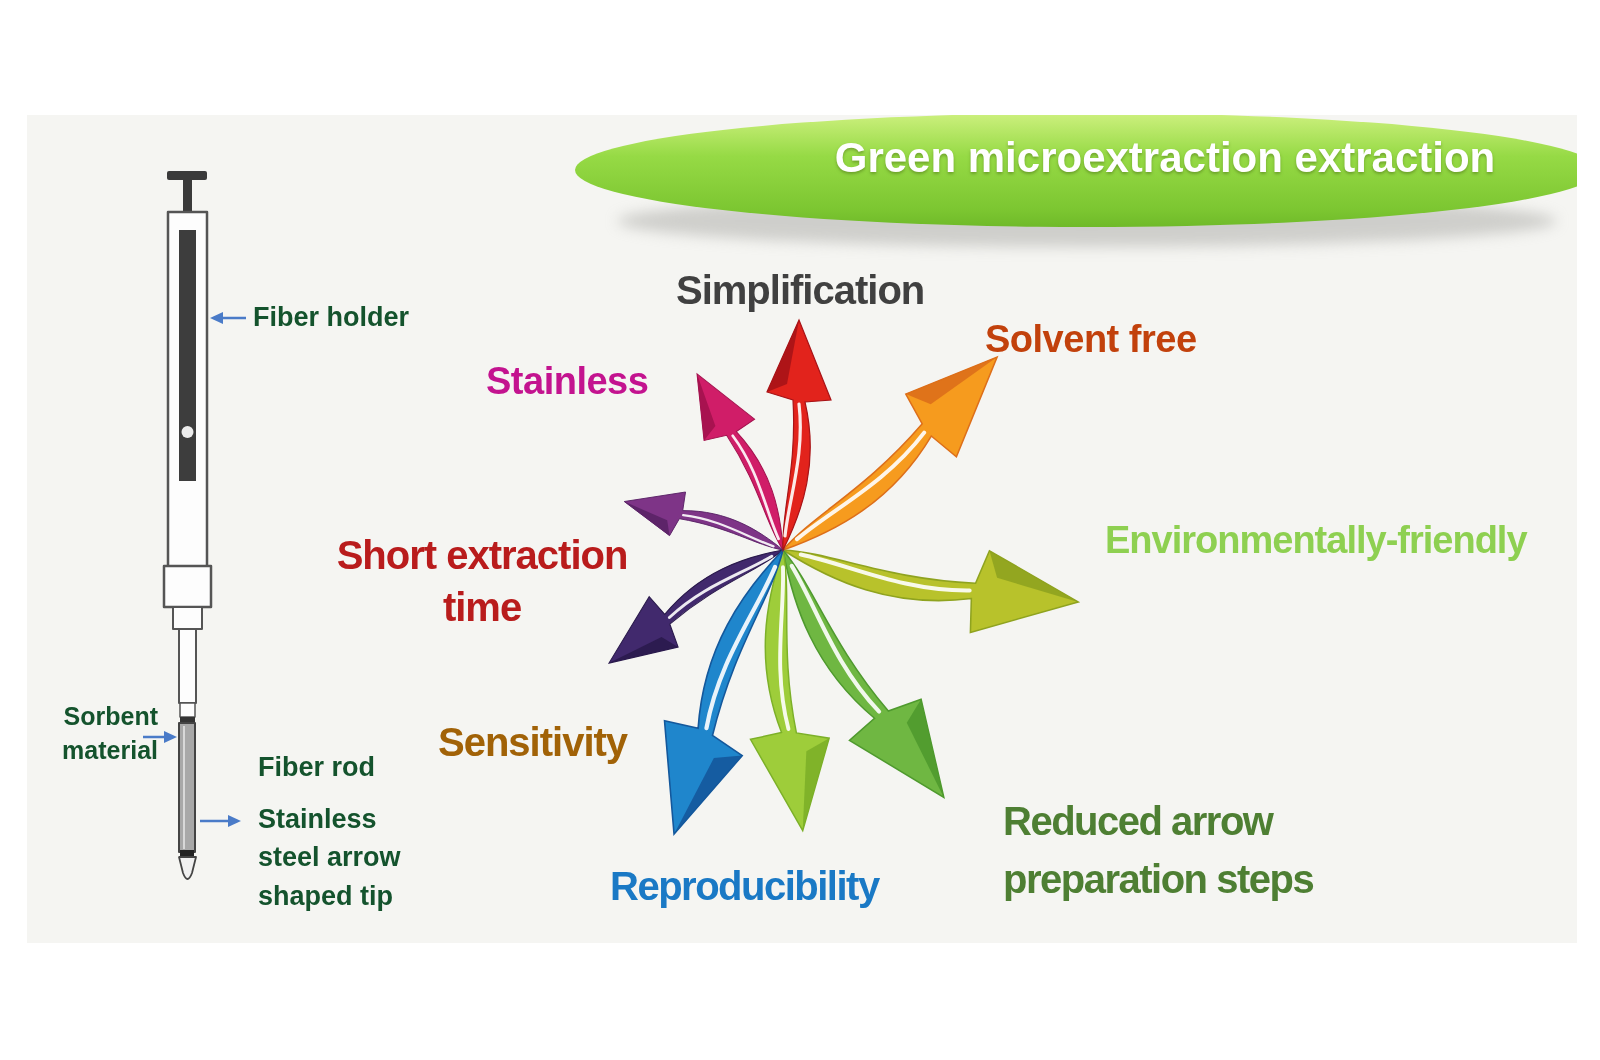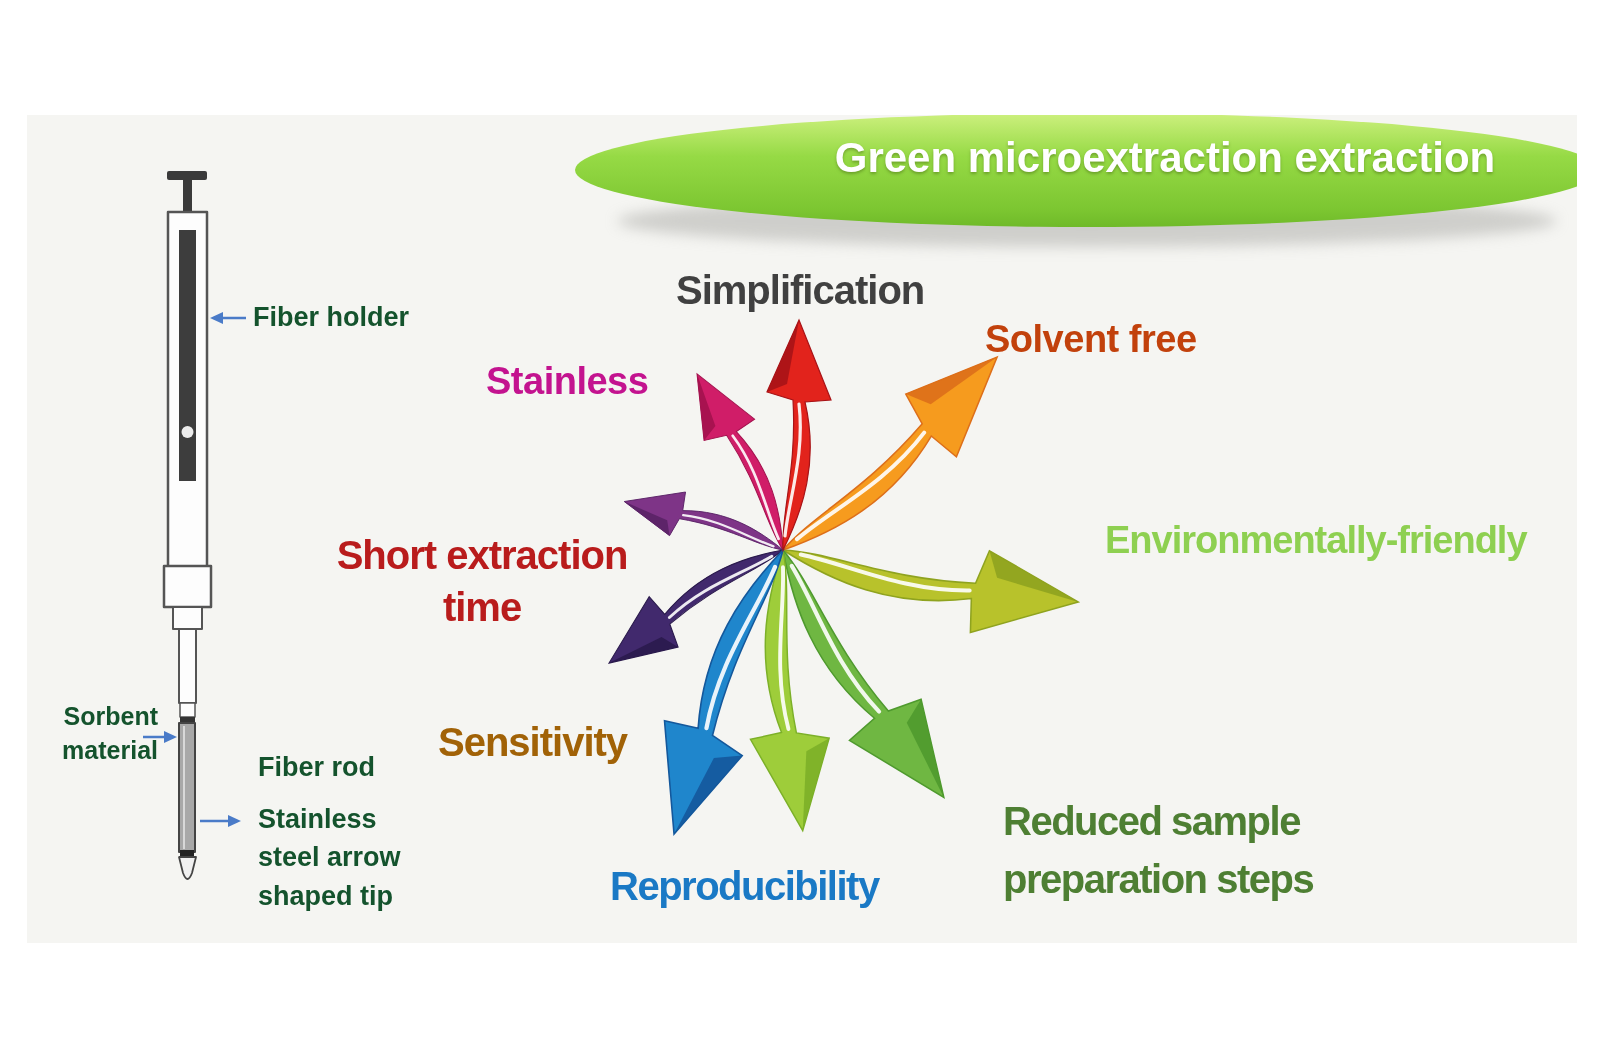--- a/index.html
+++ b/index.html
@@ -128,21 +128,21 @@
 <div class="lbl" style="left: 985px; top: 289px; font-size: 38px; letter-spacing: -0.5px; color: #c2410c; margin-top: 29px;">Solvent free</div>
 
 <div class="lbl" style="left: 486px; top: 360px; font-size: 38px; letter-spacing: -0.5px; color: rgb(195, 19, 143);">Stainless</div>
 
 <div class="lbl wrap" style="left: 328px; top: 481px; width: 308px; text-align: center; font-size: 40px; line-height: 1.3; letter-spacing: -1px; color: #b91c1c; margin-top: 48px;">Short extraction time</div>
 
 <div class="lbl" style="left: 438px; top: 720px; font-size: 40px; letter-spacing: -1px; color: #a16207;">Sensitivity</div>
 
 <div class="lbl" style="left: 610px; top: 864px; font-size: 40px; letter-spacing: -1.5px; color: rgb(26, 121, 197);">Reproducibility</div>
 
-<div class="lbl wrap" style="left: 1003px; top: 792px; width: 330px; font-size: 40px; line-height: 1.45; letter-spacing: -1.5px; color: rgb(78, 127, 51);">Reduced sample preparation steps</div>
+<div class="lbl wrap" style="left: 1003px; top: 792px; width: 330px; font-size: 40px; line-height: 1.45; letter-spacing: -1.5px; color: rgb(78, 127, 51);">Reduced arrow preparation steps</div>
 
 <div class="lbl" style="left: 1105px; top: 506px; font-size: 38px; letter-spacing: -1px; color: rgb(142, 208, 81); margin-top: 13px;">Environmentally-friendly</div>
 
 <div class="dev-lbl" style="left:253px;top:302px;font-size:27px;">Fiber holder</div>
 
 <div class="dev-lbl wrap" style="left:38px;top:700px;width:120px;font-size:25px;line-height:1.35;text-align:right;">Sorbent material</div>
 
 <div class="dev-lbl" style="left:258px;top:752px;font-size:27px;">Fiber rod</div>
 
 <div class="dev-lbl wrap" style="left:258px;top:800px;width:185px;font-size:27px;line-height:1.42;">Stainless steel arrow shaped tip</div>

